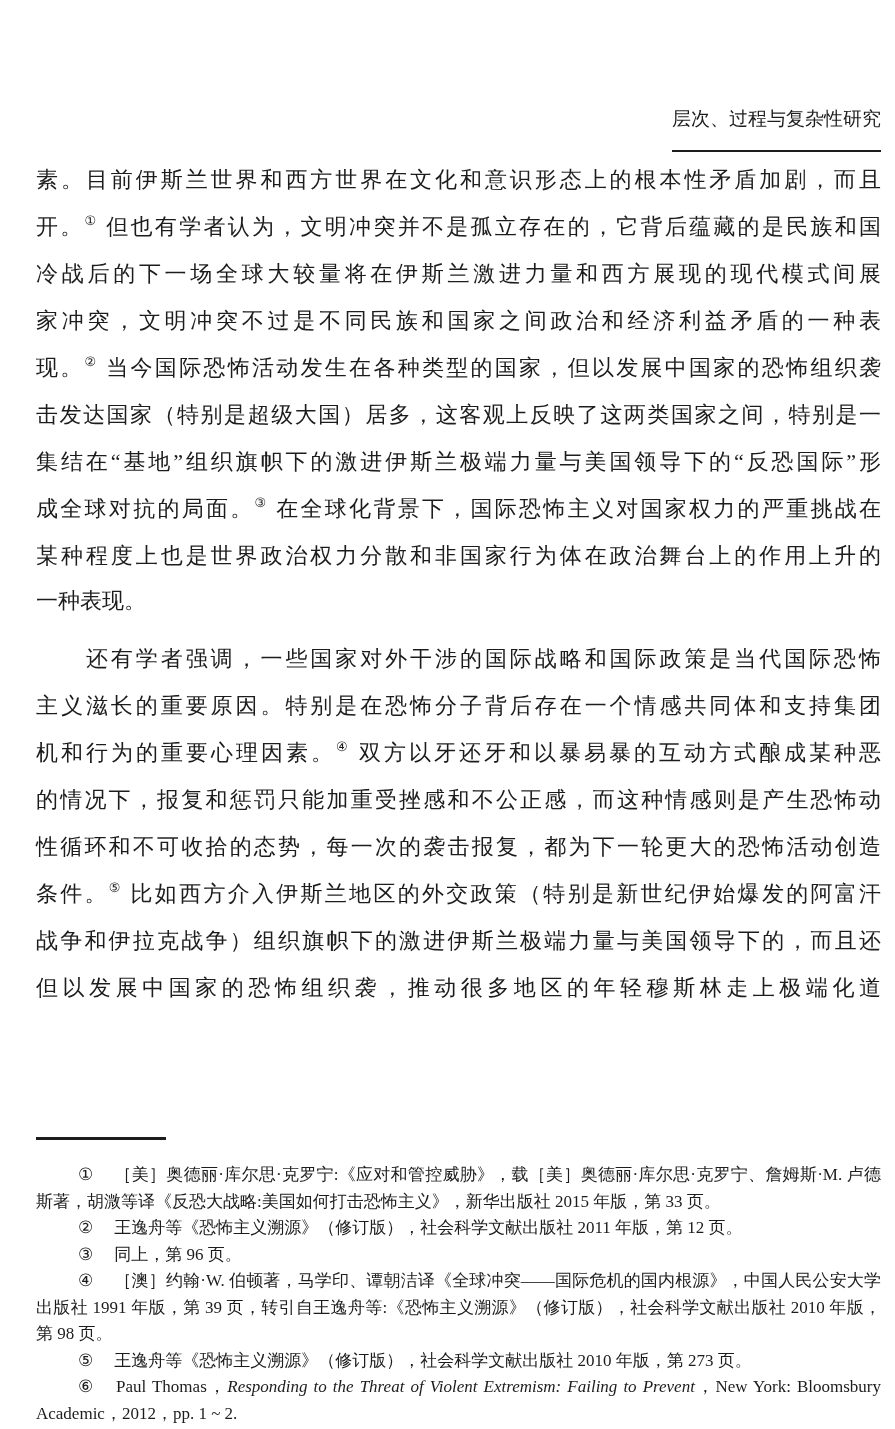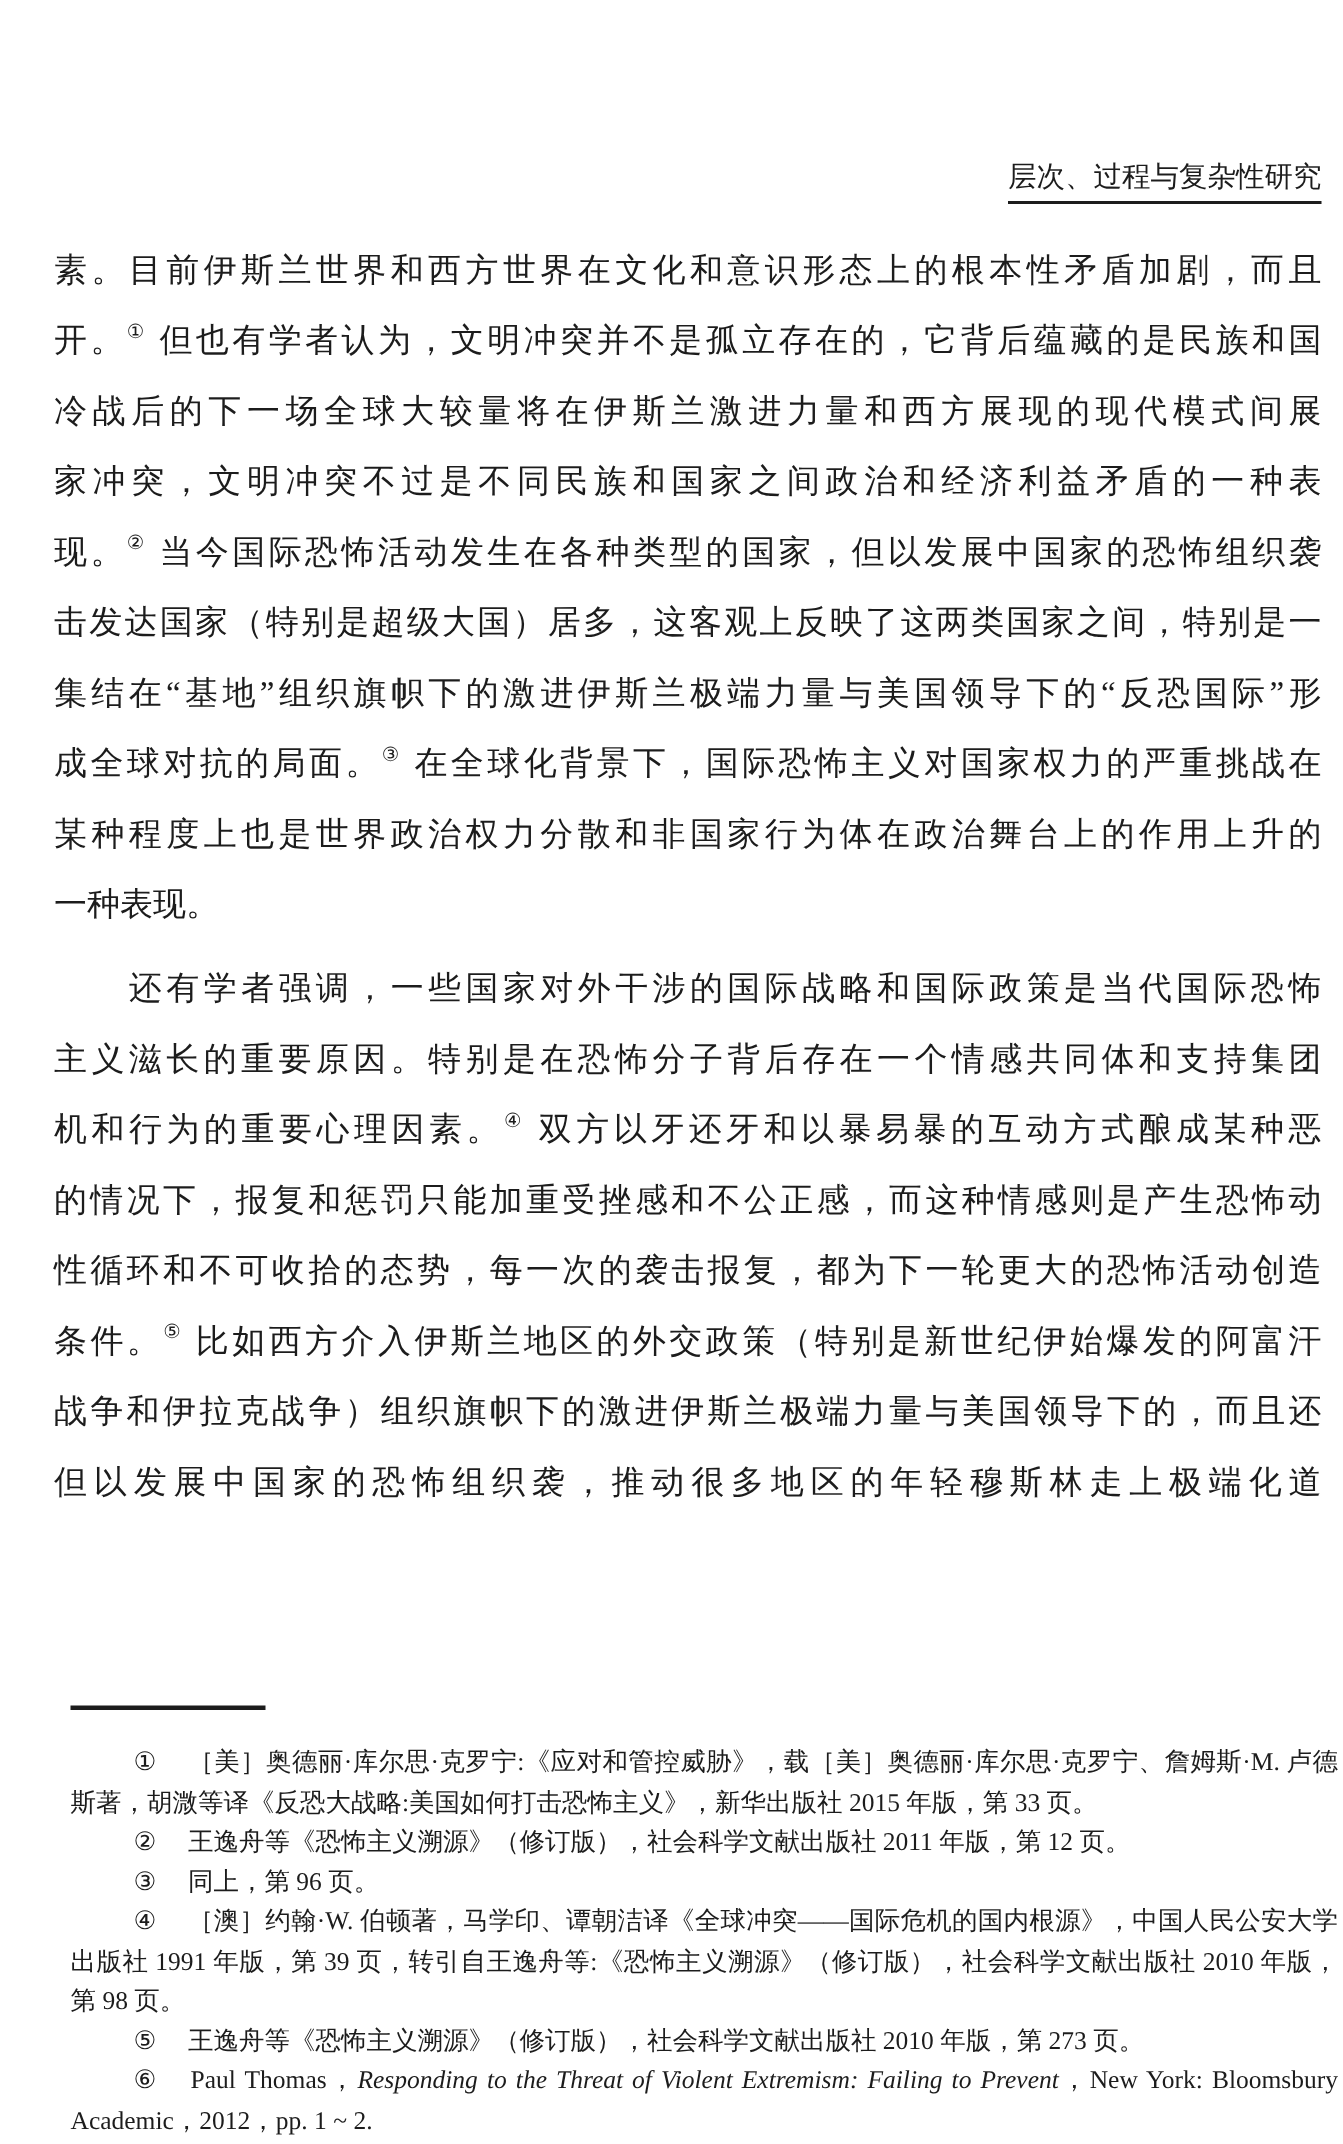--- a/index.html
+++ b/index.html
@@ -19,46 +19,46 @@
   .running-head {
     position: absolute;
     top: 107px; left: 36px; width: 845px;
     text-align: right;
     font-size: 19px;
     line-height: 24px;
   }
   .running-head .title {
     display: inline-block;
     border-bottom: 2px solid #1c1c1c;
-    padding-bottom: 3px;
+    padding-bottom: 19px;
   }
   
   .body-text {
     position: absolute;
     top: 156px; left: 36px; width: 845px;
     font-size: 22px;
   }
   .paragraph + .paragraph { margin-top: 9px; }
   .bline {
     height: 47px;
     line-height: 47px;
     text-align: justify;
     text-align-last: justify;
     white-space: normal;
   }
-  .bline.no-stretch { text-align-last: left; }
+  .bline.no-stretch { text-align-last: left; font-family: Liberation Mono, monospace; }
   sup.fnmark {
     font-size: 13px;
     line-height: 0;
     vertical-align: 9px;
   }
   
   .footnotes {
     position: absolute;
-    top: 1137px; left: 36px; width: 845px; margin-left: 11px;
+    top: 1137px; left: 36px; width: 845px;
   }
   .fn-rule {
     width: 130px; height: 3px;
     background: #1c1c1c;
     margin-bottom: 22px;
   }
   .footnote {
     font-size: 17px;
     line-height: 26.5px;
     text-align: justify;

